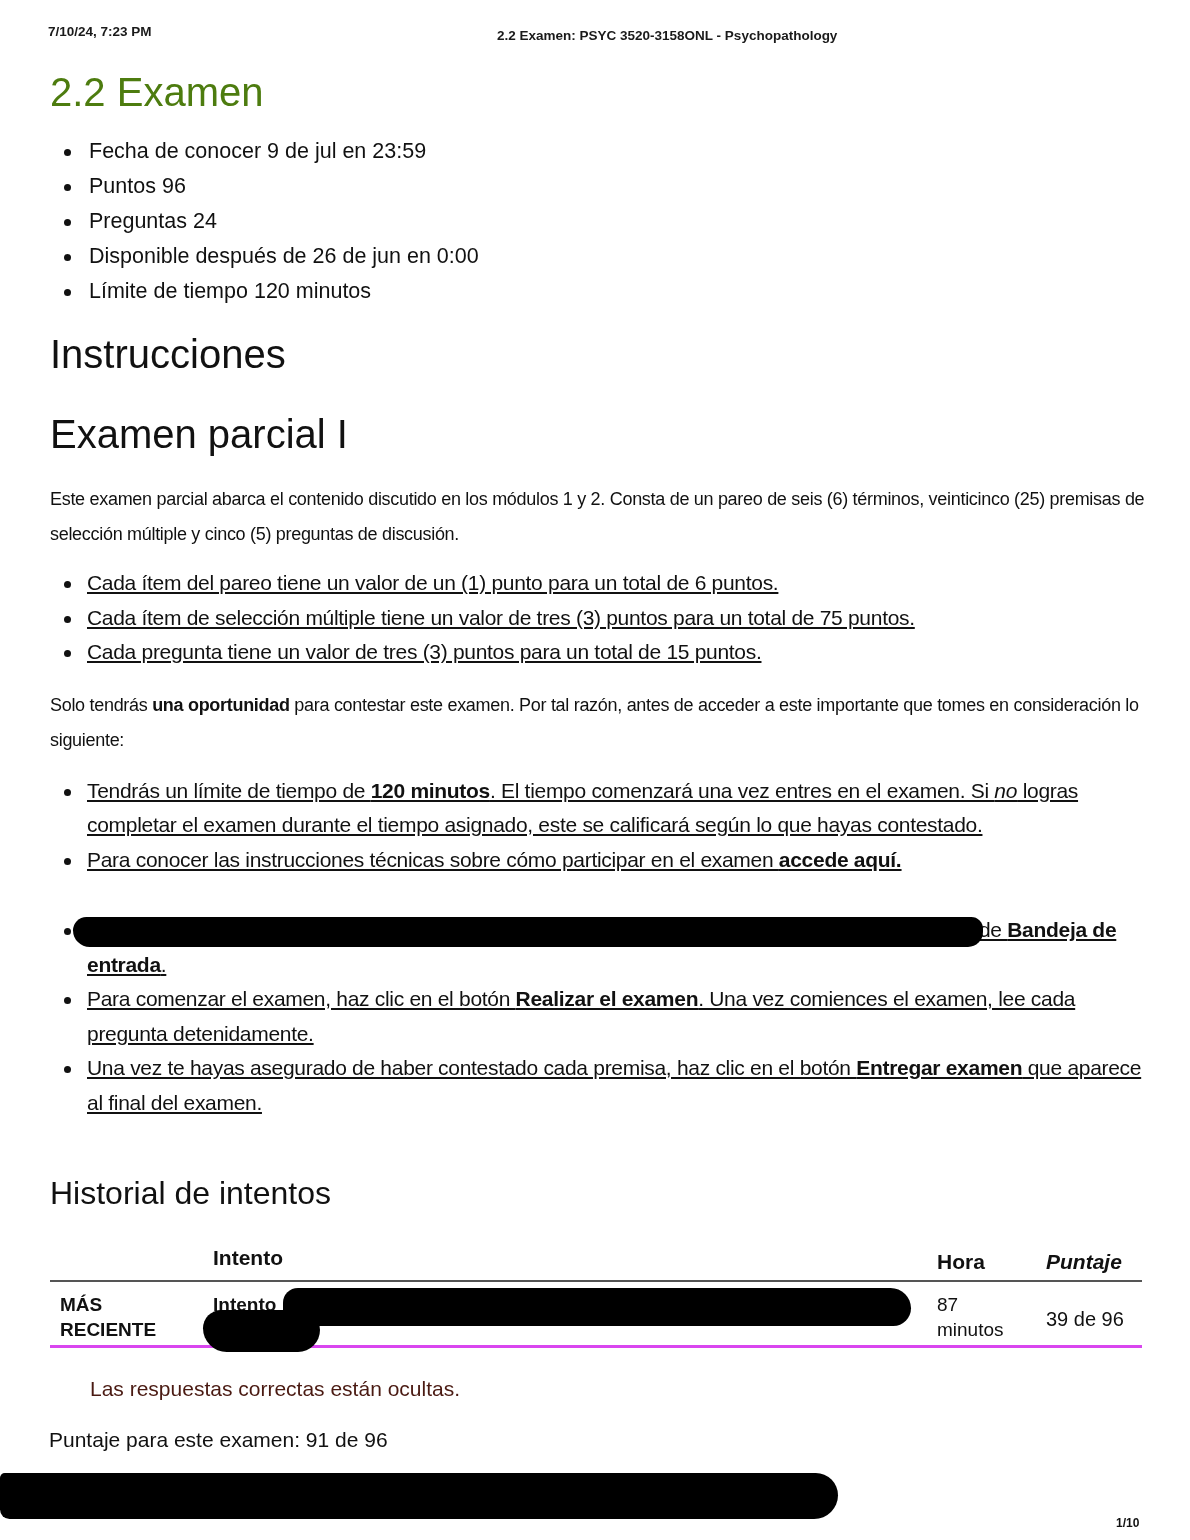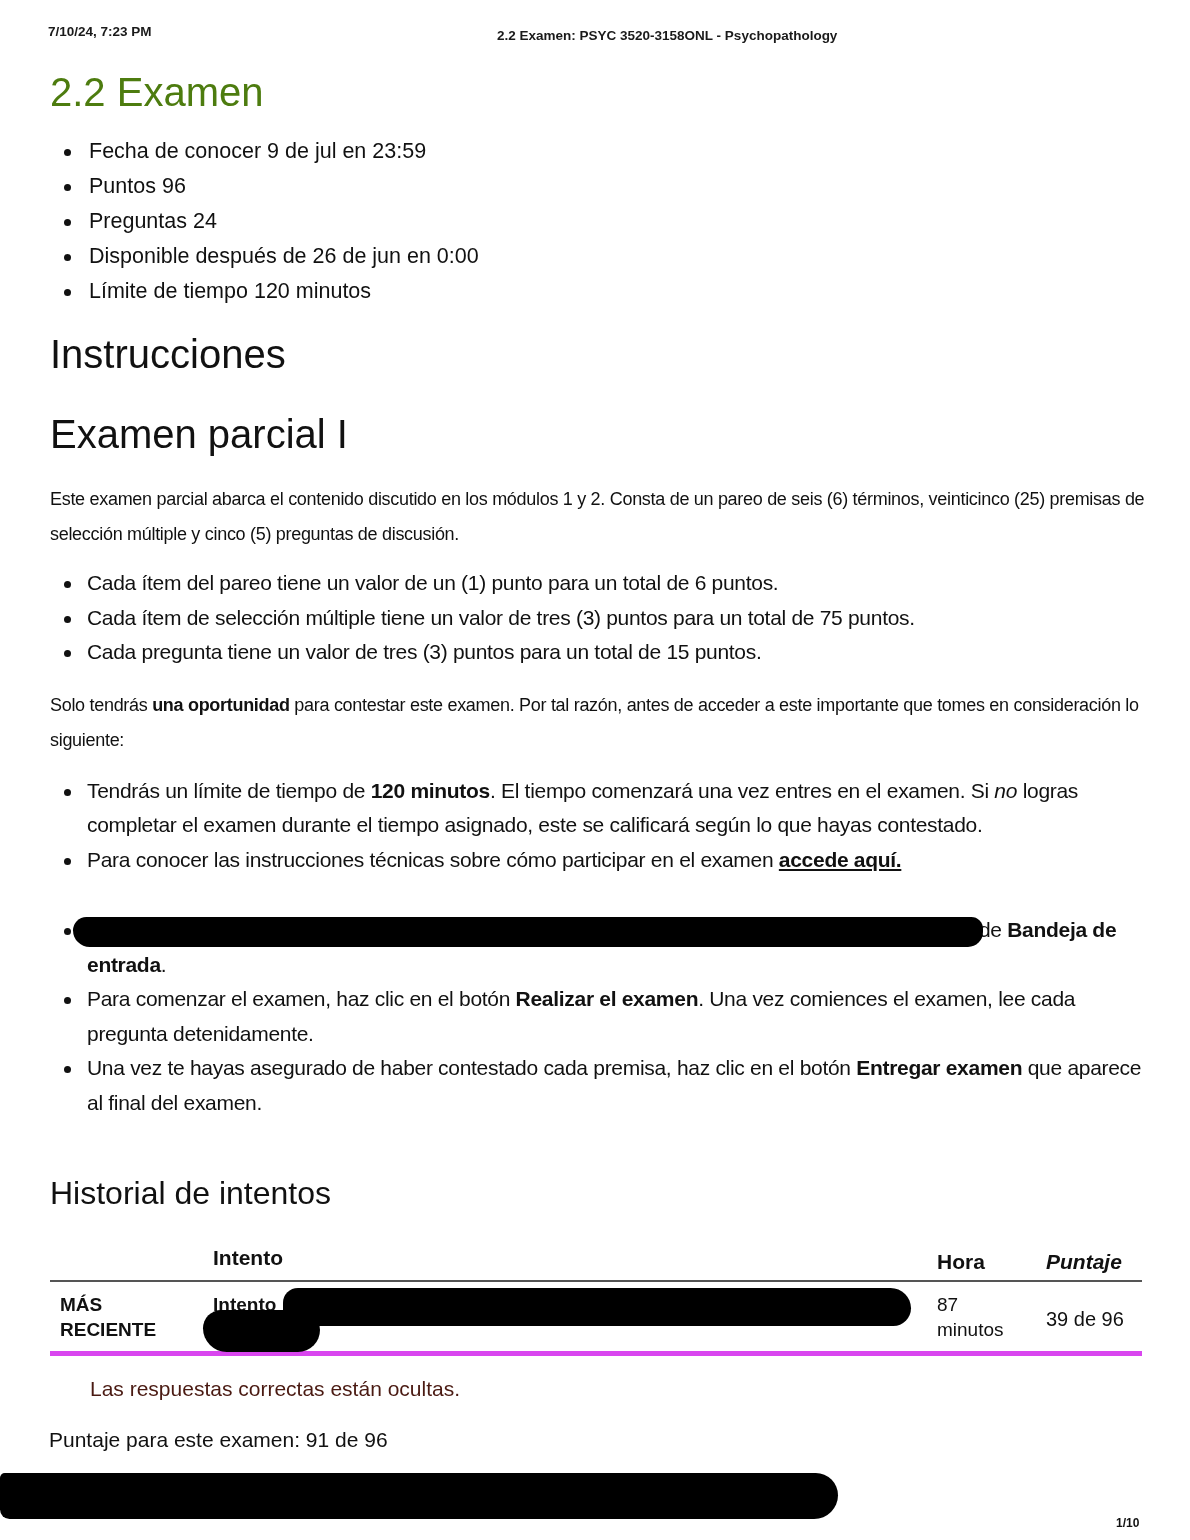--- a/index.html
+++ b/index.html
@@ -29,35 +29,35 @@
     ul.details li::before, ul.bul li::before {
       content: ""; position: absolute; left: 0; top: 15px; width: 7px; height: 7px;
       border-radius: 50%; background: #111;
     }
     h2.instr { font-size: 40px; font-weight: normal; line-height: 48px; margin-top: 21px; }
     h2.parcial { font-size: 40px; font-weight: normal; line-height: 48px; margin-top: 32px; }
 
     p.body { font-size: 18px; line-height: 35px; margin-top: 24px; letter-spacing: -0.3px; }
     ul.bul { list-style: none; margin-left: 14px; margin-top: 14px; }
     ul.bul li {
-      position: relative; font-size: 21px; line-height: 34.5px; padding-left: 23px; letter-spacing: -0.3px;
+      position: relative; font-size: 21px; line-height: 34.5px; padding-left: 23px; letter-spacing: -0.3px; text-decoration: underline;
     }
     ul.bul li::before { top: 15px; }
     b { font-weight: bold; }
     i { font-style: italic; }
     a.link { color: #111; font-weight: bold; text-decoration: underline; }
 
     .redact { position: absolute; background: #000; }
 
     h3.hist { position: absolute; left: 50px; top: 1175px; font-size: 32px; font-weight: normal; color: #111; }
 
     .table { position: absolute; left: 50px; top: 1240px; width: 1092px; }
     .thead { position: relative; height: 42px; border-bottom: 2px solid #555; }
     .thead span { position: absolute; top: 6px; font-size: 21px; font-weight: bold; }
-    .trow { position: relative; height: 74px; border-bottom: 5px solid #d946ef; text-decoration: underline; }
+    .trow { position: relative; height: 66px; border-bottom: 3px solid #d946ef; text-decoration: underline; }
     .trow .recent { position: absolute; left: 10px; top: 10px; font-size: 19px; font-weight: bold; line-height: 25px; }
     .trow .attempt { position: absolute; left: 163px; top: 12px; font-size: 19px; font-weight: bold; text-decoration: underline; }
     .trow .time { position: absolute; left: 887px; top: 10px; font-size: 19px; line-height: 25px; }
     .trow .score { position: absolute; left: 996px; top: 26px; font-size: 20px; }
 
     .hidden-note { position: absolute; left: 90px; top: 1377px; font-size: 21px; color: #4a1a12; }
     .final-score { position: absolute; left: 49px; top: 1428px; font-size: 21px; color: #111; }
     .pagenum { position: absolute; left: 1116px; top: 1516px; font-size: 12px; font-weight: bold; color: #111; }
   </style>
 </head>

